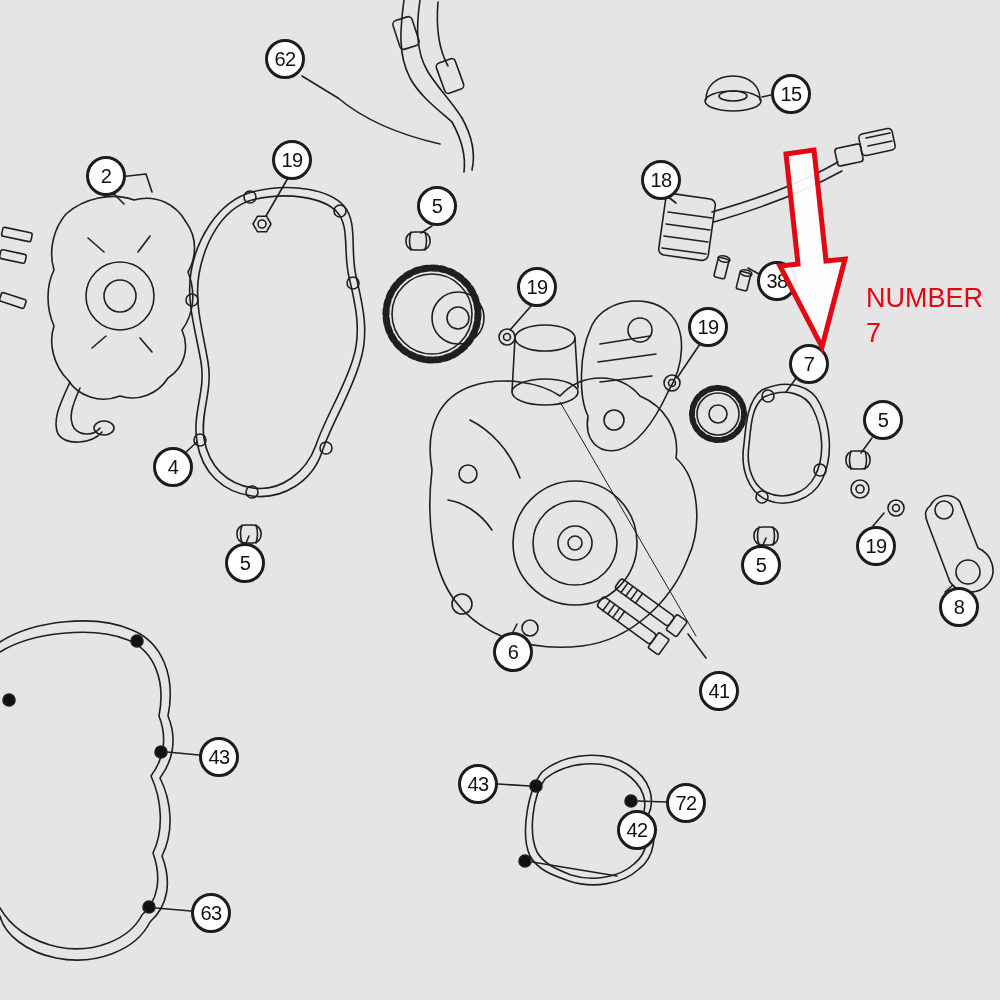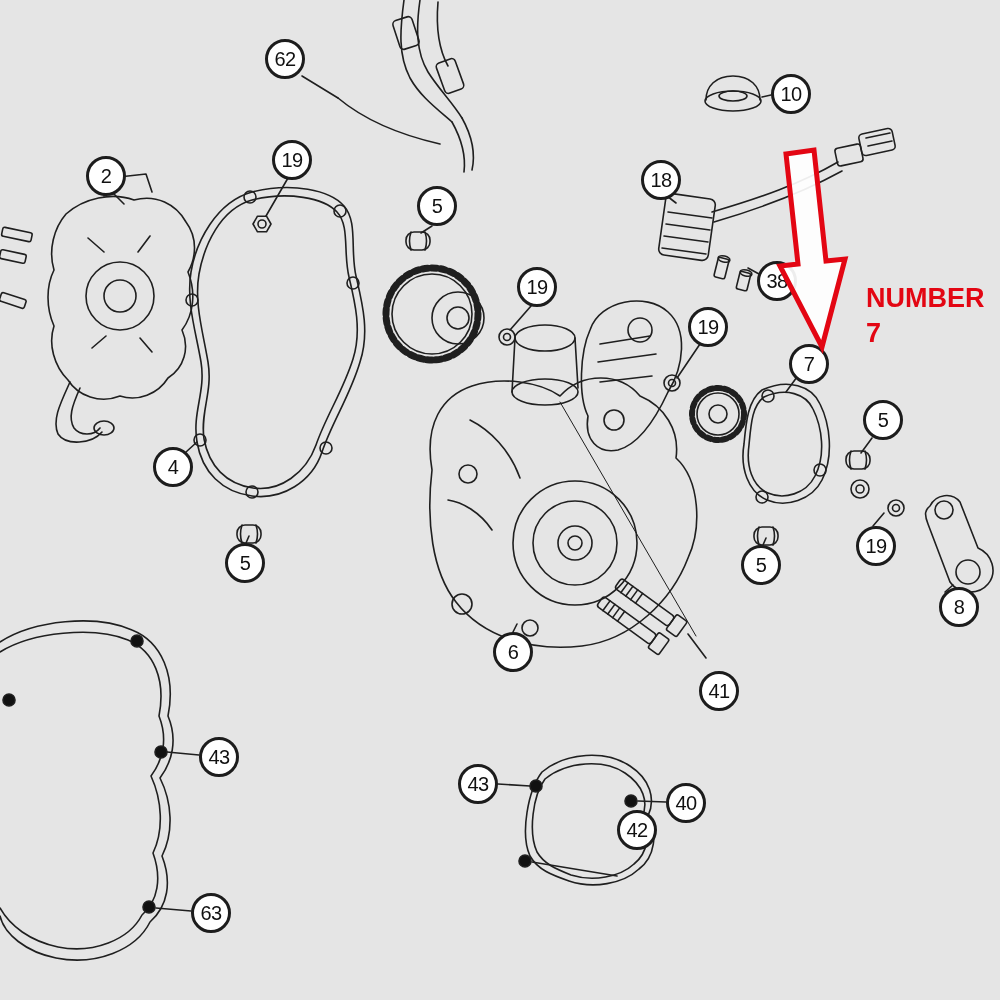--- a/index.html
+++ b/index.html
@@ -11,21 +11,21 @@
   .art     { z-index:1; }
   .overlay { z-index:3; pointer-events:none; }
   .callout {
     position:absolute; width:40px; height:40px; box-sizing:border-box;
     border:3px solid #1c1c1c; border-radius:50%; background:#ffffff;
     display:flex; align-items:center; justify-content:center;
     font-size:20px; color:#111; z-index:2; letter-spacing:-0.5px;
   }
   .annotation {
     position:absolute; left:866px; top:281px; z-index:4;
-    color:#e30613; font-weight:bold; font-size:27px; line-height:1.3;
+    color:#e30613; font-weight:normal; font-size:27px; line-height:1.3;
     white-space:nowrap;
   }
   .annotation div { display:block; }
 </style>
 </head>
 <body>
 
 <div class="stage">
 
   <svg class="layer art" viewBox="0 0 1000 1000" aria-hidden="true">
@@ -185,41 +185,41 @@
       <path d="M666,802 L638,801"></path>
       <path d="M617,876 L532,862"></path>
       <path d="M667,196 L676,203"></path>
       <path d="M771,95 L762,97"></path>
       <path d="M759,274 L748,268"></path>
       <path d="M302,76 L338,98"></path>
     </g>
   </svg>
 
   <div class="callout" style="left:265px;top:39px">62</div>
-  <div class="callout" style="left:771px;top:74px">10</div>
+  <div class="callout" style="left:771px;top:74px">15</div>
   <div class="callout" style="left:641px;top:160px">18</div>
   <div class="callout" style="left:757px;top:261px">38</div>
   <div class="callout" style="left:272px;top:140px">19</div>
   <div class="callout" style="left:417px;top:186px">5</div>
   <div class="callout" style="left:517px;top:267px">19</div>
   <div class="callout" style="left:688px;top:307px">19</div>
   <div class="callout" style="left:789px;top:344px">7</div>
   <div class="callout" style="left:86px;top:156px">2</div>
   <div class="callout" style="left:153px;top:447px">4</div>
   <div class="callout" style="left:225px;top:543px">5</div>
   <div class="callout" style="left:863px;top:400px">5</div>
   <div class="callout" style="left:741px;top:545px">5</div>
   <div class="callout" style="left:856px;top:526px">19</div>
   <div class="callout" style="left:939px;top:587px">8</div>
   <div class="callout" style="left:493px;top:632px">6</div>
   <div class="callout" style="left:699px;top:671px">41</div>
   <div class="callout" style="left:199px;top:737px">43</div>
   <div class="callout" style="left:191px;top:893px">63</div>
   <div class="callout" style="left:458px;top:764px">43</div>
-  <div class="callout" style="left:666px;top:783px">40</div>
+  <div class="callout" style="left:666px;top:783px">72</div>
   <div class="callout" style="left:617px;top:810px">42</div>
 
   <svg class="layer overlay" viewBox="0 0 1000 1000" aria-hidden="true">
     <polygon points="786,154 814,150 826,261 845,259 822,347 780,266 798,264" fill="rgba(255,255,255,0.92)" stroke="#e30613" stroke-width="5" stroke-linejoin="miter"></polygon>
   </svg>
 
   <div class="annotation">
     <div>NUMBER</div>
     <div>7</div>
   </div>

